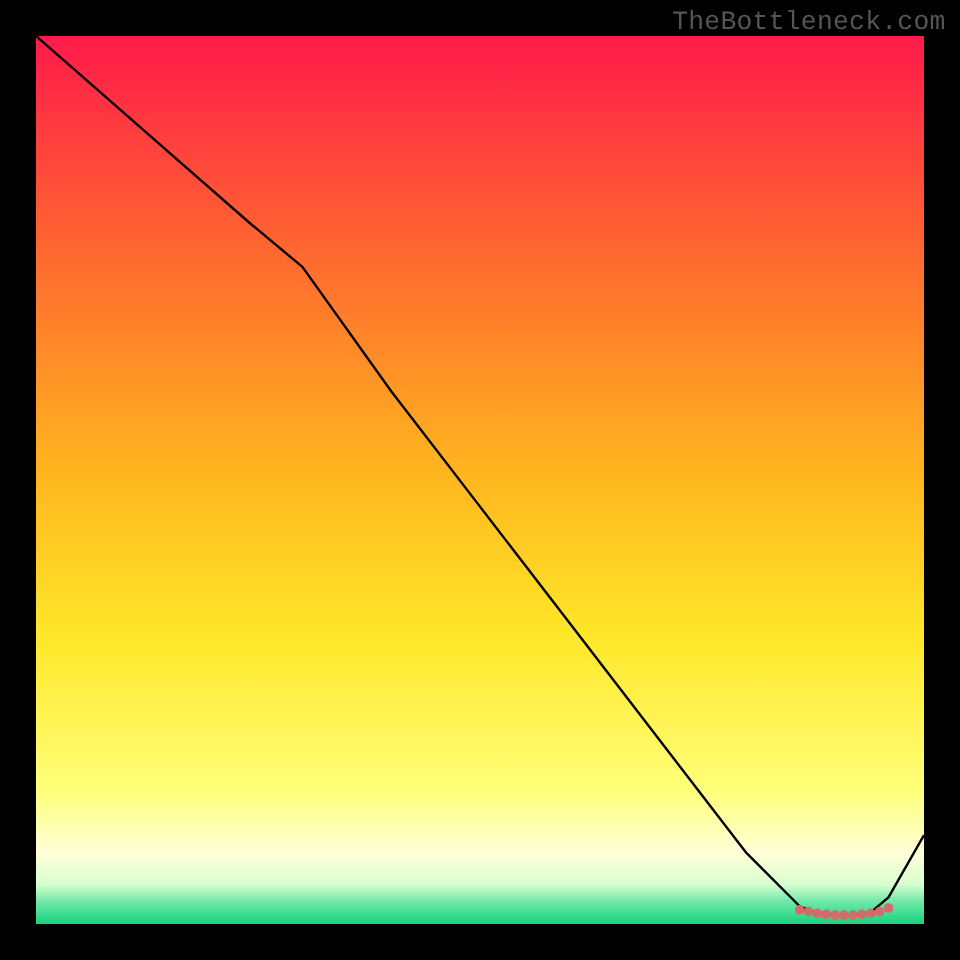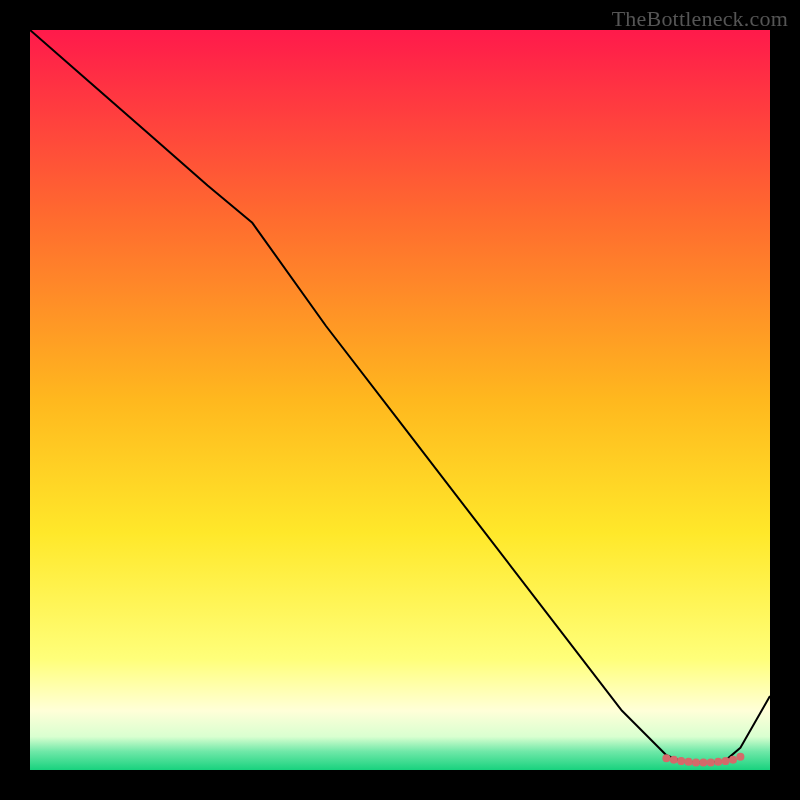--- a/index.html
+++ b/index.html
@@ -14,21 +14,21 @@
     position: relative;
     width: 800px;
     height: 800px;
     background: #000;
   }
   .watermark {
     position: absolute;
     top: 6px;
     right: 12px;
     color: #555;
-    font-family: Liberation Serif, serif;
+    font-family: Liberation Mono, monospace;
     font-size: 22px;
     letter-spacing: 0.2px;
     user-select: none;
   }
   .plot {
     position: absolute;
     left: 30px;
     top: 30px;
     width: 740px;
     height: 740px;

